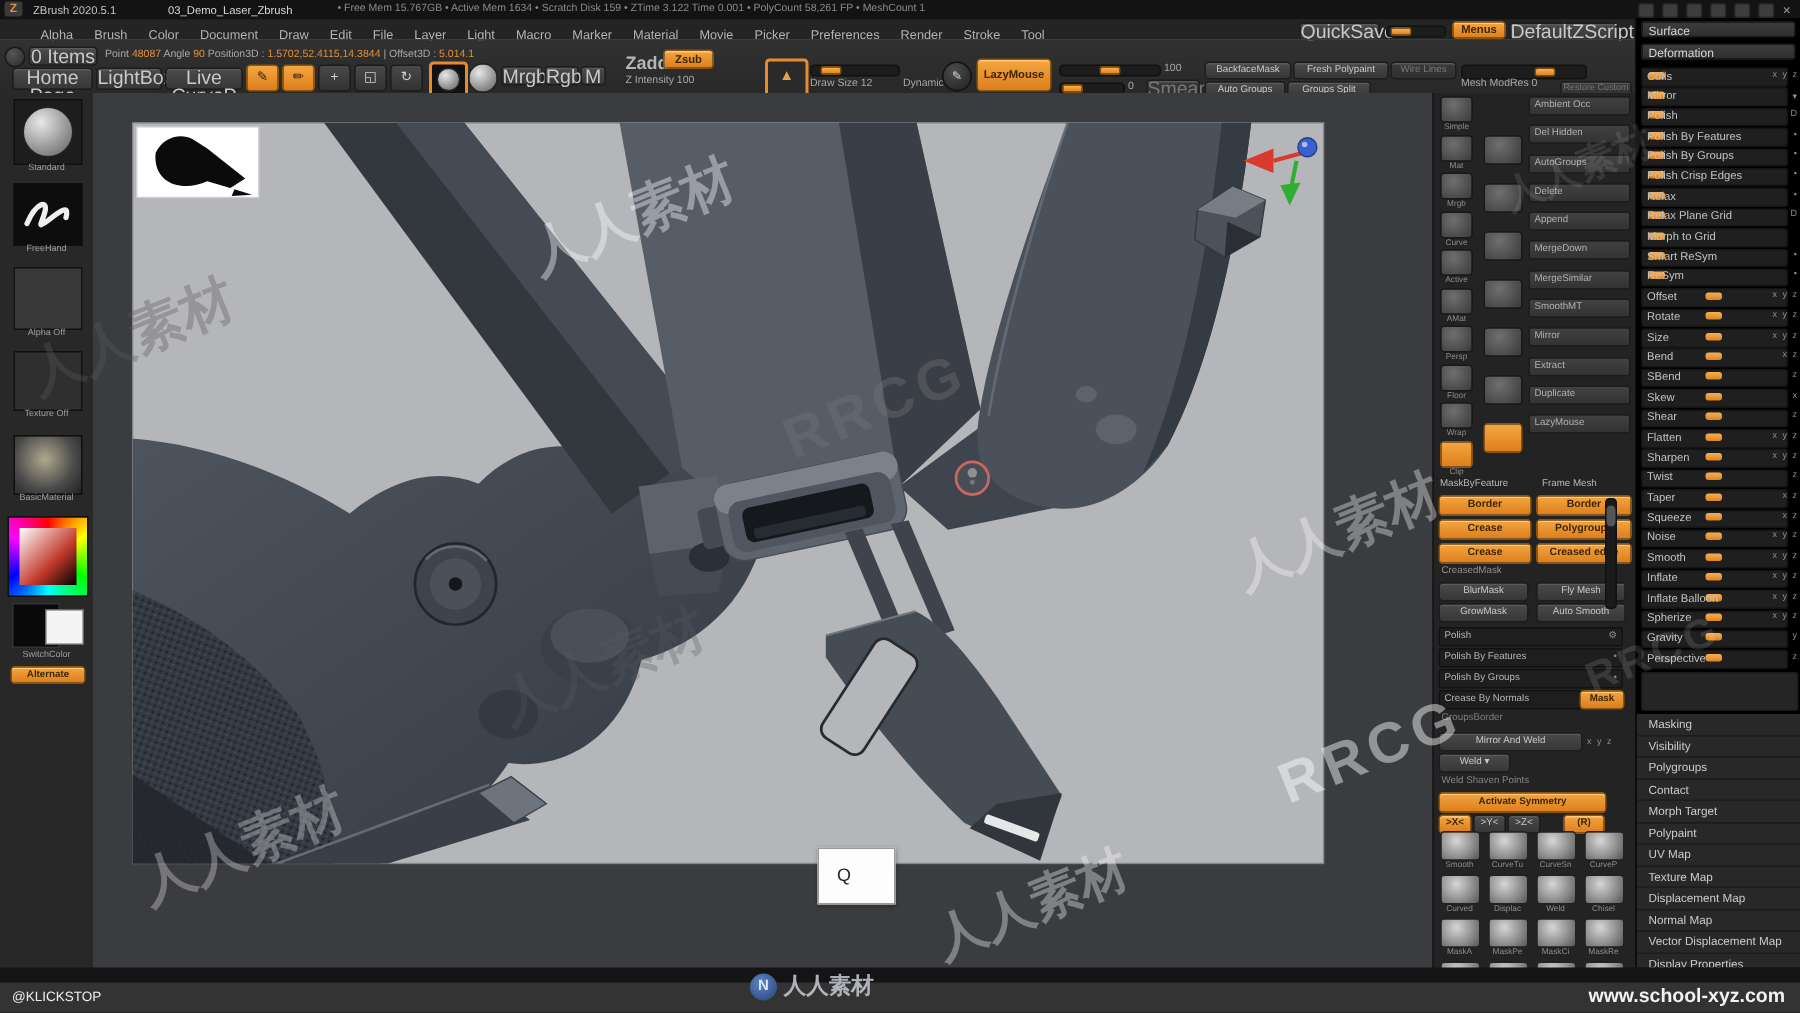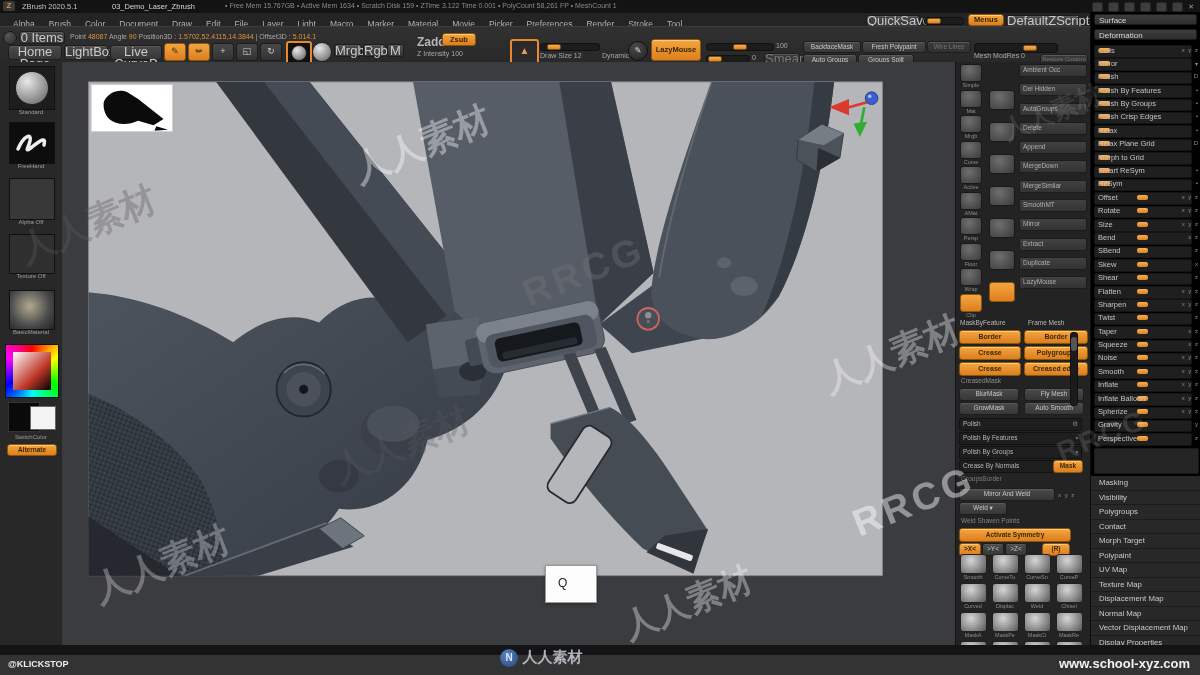--- a/index.html
+++ b/index.html
@@ -81,21 +81,21 @@
       <span class="mini-ic"></span>
       <span class="mini-ic"></span>
       <span class="mini-ic"></span>
       <span class="mini-ic"></span>
       <span class="mini-ic"></span>
       <span style="display:inline-block;margin-left:3px;color:#9a9a9a;font-size:7px;vertical-align:middle;">✕</span>
     </span>
   </div>
 
   <div class="abs menubar">
-    <div style="position:absolute;left:6px;top:0;">
+    <div style="position:absolute;left:20px;top:0;">
       
     <span class="menu-item">Alpha</span><span class="menu-item">Brush</span><span class="menu-item">Color</span><span class="menu-item">Document</span><span class="menu-item">Draw</span><span class="menu-item">Edit</span><span class="menu-item">File</span><span class="menu-item">Layer</span><span class="menu-item">Light</span><span class="menu-item">Macro</span><span class="menu-item">Marker</span><span class="menu-item">Material</span><span class="menu-item">Movie</span><span class="menu-item">Picker</span><span class="menu-item">Preferences</span><span class="menu-item">Render</span><span class="menu-item">Stroke</span><span class="menu-item">Tool</span></div>
     <span class="abs btn" style="left:866px;top:1.5px;width:52px;height:10px;line-height:9px;">QuickSave</span>
     <div class="abs track" style="left:924px;top:4px;width:38px;">
         <div class="nub" style="left:2px;"></div>
       </div>
     <span class="abs obtn" style="left:968px;top:1px;width:34px;height:10px;line-height:9px;">Menus</span>
     <span class="abs btn" style="left:1006px;top:1.5px;width:70px;height:10px;line-height:9px;">DefaultZScript</span>
   </div>
 
@@ -652,21 +652,21 @@
         <div class="srow">Texture Map</div>
         <div class="srow">Displacement Map</div>
         <div class="srow">Normal Map</div>
         <div class="srow">Vector Displacement Map</div>
         <div class="srow">Display Properties</div>
       </div>
   </div>
 
   <div class="abs bottombar">
     <div class="inner"></div>
-    <span class="abs" style="left:8px;top:14px;font-size:9px;font-weight:bold;color:#ededed;z-index:2;">@KLICKSTOP</span>
+    <span class="abs" style="left:8px;top:14px;font-size:9px;font-weight:normal;color:#ededed;z-index:2;">@KLICKSTOP</span>
     <span class="abs" style="left:500px;top:3px;z-index:2;">
       <span style="display:inline-block;width:18px;height:18px;border-radius:50%;background:radial-gradient(circle at 40% 35%,#5d86c9,#27406e);color:#dbe6f7;font-size:10px;font-weight:bold;text-align:center;line-height:18px;vertical-align:middle;">N</span>
       <span style="font-size:15px;color:rgba(200,205,212,0.85);font-weight:bold;vertical-align:middle;">人人素材</span>
     </span>
     <span class="abs" style="right:10px;top:11px;font-size:13px;font-weight:bold;color:#f2f2f2;z-index:2;">www.school-xyz.com</span>
   </div>
 
   <div class="wm rot" style="left:350px;top:120px;font-size:36px;color:rgba(255,255,255,0.40);">人人素材</div>
   <div class="wm rot" style="left:16px;top:200px;font-size:36px;color:rgba(90,90,90,0.35);">人人素材</div>
   <div class="wm rot" style="left:520px;top:250px;font-size:38px;color:rgba(120,120,120,0.35);letter-spacing:4px;">RRCG</div>

